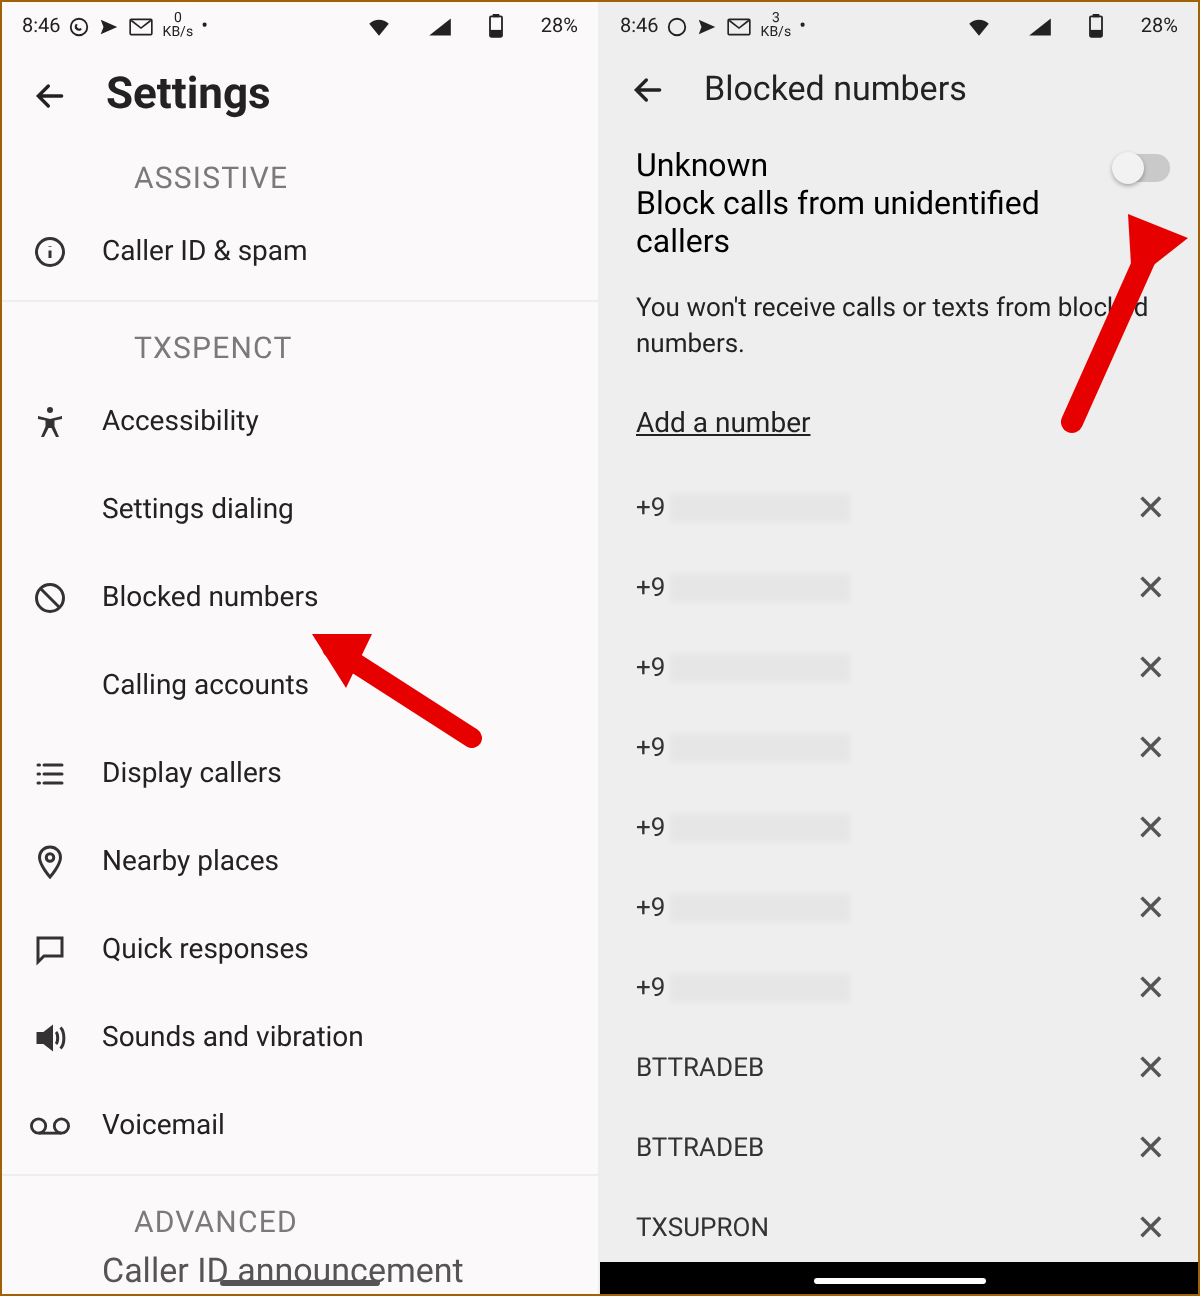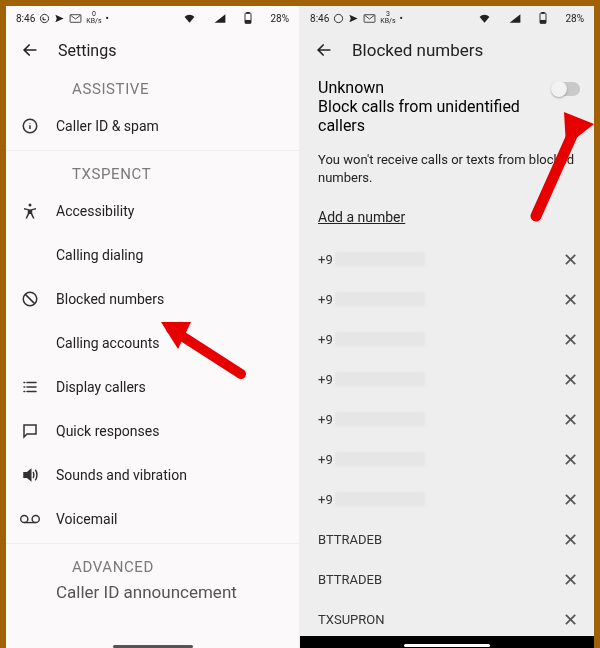--- a/index.html
+++ b/index.html
@@ -1,27 +1,27 @@
 <!DOCTYPE html>
 <html><head>
 <meta charset="utf-8">
 <style>
   * { box-sizing: border-box; margin: 0; padding: 0; }
   body { font-family: -apple-system, Roboto, "Segoe UI", Arial, sans-serif; width: 600px; height: 648px; overflow: hidden; background: #fff; }
-  .wrap { display: flex; width: 600px; height: 648px; border: 6px solid #a16207; position: relative; }
+  .wrap { display: flex; width: 600px; height: 648px; border: 1px solid #a16207; position: relative; }
   .pane { width: 300px; height: 646px; position: relative; overflow: hidden; }
   .pane-left { background: #fcf9fb; border-right: 1px solid #eee; }
   .pane-right { background: #eeeeee; }
   .status { height: 24px; display: flex; align-items: center; justify-content: space-between; padding: 0 10px; font-size: 10px; color: #222; }
   .status .sl { display: flex; align-items: center; gap: 4px; }
   .status .sr { display: flex; align-items: center; gap: 18px; }
   .status svg { display: block; }
   .status .tiny { font-size: 7px; line-height: 7px; text-align: center; }
   .header { display: flex; align-items: center; padding: 10px 14px 8px; gap: 18px; }
-  .pane-left .header .title { font-size: 16px; font-weight: 400; color: #222; }
+  .pane-left .header .title { font-size: 22px; font-weight: 700; color: #222; }
   .pane-right .header .title { font-size: 17px; font-weight: 400; color: #222; }
   .section-label { font-size: 15px; font-weight: 400; letter-spacing: 0.6px; color: #7a7a7a; padding: 12px 18px 6px 50px; margin-left: 16px; }
   .row { display: flex; align-items: center; padding: 10px 14px 10px 14px; gap: 16px; min-height: 44px; }
   .row .icon { width: 20px; display: flex; justify-content: center; color: #333; }
   .row .icon-spacer { width: 20px; }
   .row .label { font-size: 14px; color: #222; }
   .divider { height: 1px; background: #eee; margin: 2px 0; }
   .toggle-row { display:flex; align-items:flex-start; justify-content:space-between; padding: 10px 14px 8px 18px; }
   .switch { width: 30px; height: 14px; border-radius: 10px; background: #c9c9c9; position: relative; margin-top: 4px; }
   .switch::after { content:""; position:absolute; width:16px; height:16px; border-radius:50%; background:#f2f2f2; top:-1px; left:-1px; box-shadow:0 1px 2px rgba(0,0,0,.3); }
@@ -106,21 +106,21 @@
       <span class="icon">
           <svg width="18" height="18" viewBox="0 0 24 24" fill="#333">
             <circle cx="12" cy="4" r="2"></circle>
             <path d="M4 8l8 2 8-2v2l-5 1v4l3 7h-2l-3-6h-2l-3 6H6l3-7v-4L4 10V8z"></path>
           </svg>
         </span>
       <span class="label">Accessibility</span>
     </div>
     <div class="row">
       <span class="icon-spacer"></span>
-      <span class="label">Calling dialing</span>
+      <span class="label">Settings dialing</span>
     </div>
     <div class="row">
       <span class="icon">
           <svg width="18" height="18" viewBox="0 0 24 24" fill="none" stroke="#333" stroke-width="2">
             <circle cx="12" cy="12" r="9"></circle>
             <line x1="5.5" y1="5.5" x2="18.5" y2="18.5"></line>
           </svg>
         </span>
       <span class="label">Blocked numbers</span>
     </div>
@@ -137,20 +137,29 @@
             <line x1="8" y1="12" x2="20" y2="12"></line>
             <line x1="4" y1="18" x2="5" y2="18"></line>
             <line x1="8" y1="18" x2="20" y2="18"></line>
           </svg>
         </span>
       <span class="label">Display callers</span>
     </div>
     <div class="row">
       <span class="icon">
           <svg width="18" height="18" viewBox="0 0 24 24" fill="none" stroke="#333" stroke-width="2">
+            <path d="M12 2C8 2 5 5 5 9c0 5 7 13 7 13s7-8 7-13c0-4-3-7-7-7z"></path>
+            <circle cx="12" cy="9" r="2.5"></circle>
+          </svg>
+        </span>
+      <span class="label">Nearby places</span>
+    </div>
+    <div class="row">
+      <span class="icon">
+          <svg width="18" height="18" viewBox="0 0 24 24" fill="none" stroke="#333" stroke-width="2">
             <path d="M4 4h16v12H8l-4 4V4z"></path>
           </svg>
         </span>
       <span class="label">Quick responses</span>
     </div>
     <div class="row">
       <span class="icon">
           <svg width="18" height="18" viewBox="0 0 24 24" fill="none" stroke="#333" stroke-width="2">
             <path d="M4 9v6h4l5 4V5L8 9H4z" fill="#333"></path>
             <path d="M16 8c1.5 1.5 1.5 6.5 0 8M19 5c3 3 3 11 0 14"></path>

